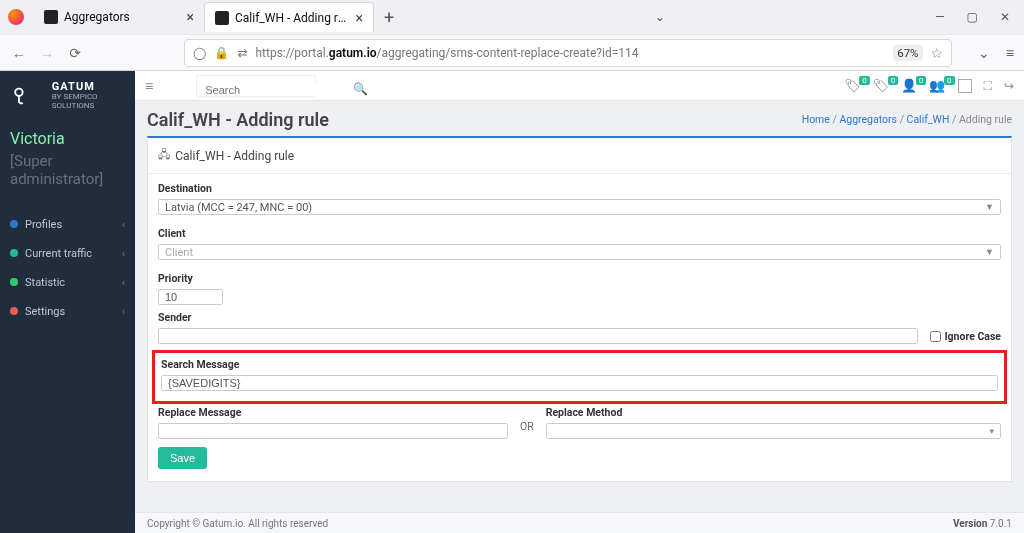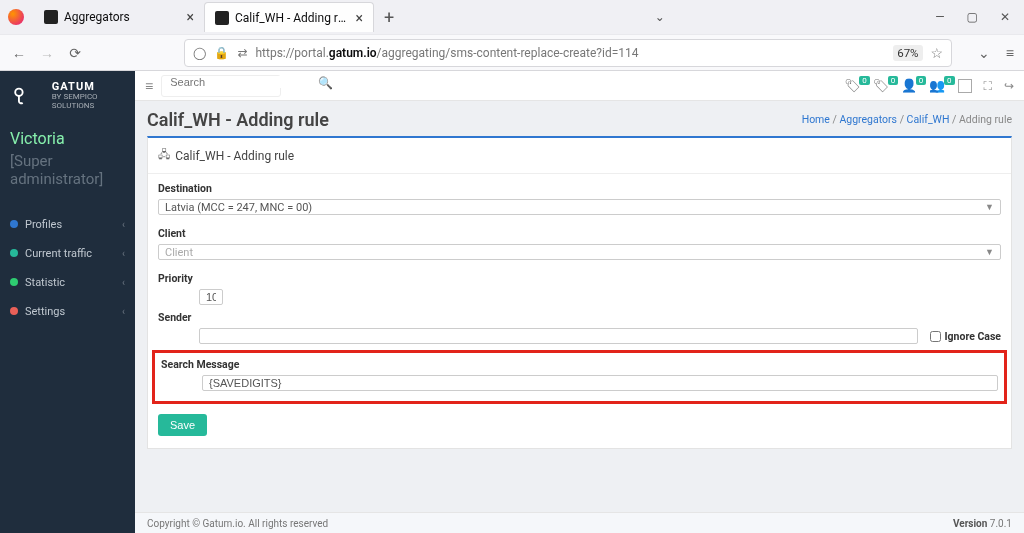--- a/index.html
+++ b/index.html
@@ -38,21 +38,21 @@
   .user { padding:8px 10px 4px; }
   .user .name { color:#86efac; font-size:16px; font-weight:400;}
   .user .role { color:#65727f; font-size:15px; margin-top:4px;}
   .menu { margin-top:18px;}
   .menu-item { display:flex; align-items:center; padding:8px 10px; font-size:11px; color:#c0c8d0; cursor:pointer; gap:7px;}
   .menu-item .dot { width:8px; height:8px; border-radius:50%; flex:none;}
   .menu-item .chev { margin-left:auto; color:#6b7682; font-size:10px;}
   .main { flex:1; background:#eef0f3; display:flex; flex-direction:column; }
   .topbar { height:30px; background:#fff; border-bottom:1px solid #e5e5e5; display:flex; align-items:center; padding:0 10px; gap:8px;}
   .hamb { color:#888; font-size:14px; cursor:pointer;}
-  .search-wrap { display:flex; align-items:flex-start; gap:6px; border:1px solid #eee; border-radius:3px; background:#fff; height:22px; padding:0 8px; width:120px;}
+  .search-wrap { display:flex; align-items:flex-end; gap:6px; border:1px solid #eee; border-radius:3px; background:#fff; height:22px; padding:0 8px; width:120px;margin-left:35px;}
   .search-wrap input { border:none; outline:none; font-size:11px; flex:1;}
   .top-right { margin-left:auto; display:flex; align-items:center; gap:12px;}
   .tag-ic { position:relative; font-size:13px; color:#777; cursor:pointer;}
   .tag-ic .badge { position:absolute; top:-2px; right:-9px; background:#26b99a; color:#fff; font-size:8px; border-radius:2px; padding:0 3px;}
   .sq-ic { width:14px; height:14px; border:1px solid #aaa; display:inline-block; cursor:pointer;}
   .content { padding:8px 12px; flex:1; overflow:auto;}
   .page-head { display:flex; align-items:center;}
   .page-title { font-size:18px; font-weight:600; color:#444; }
   .crumbs { margin-left:auto; font-size:10.5px; color:#888;}
   .crumbs a { color:#2f77d0; text-decoration:none;}
@@ -62,21 +62,21 @@
   .panel-body { padding:8px 10px 12px;}
   .row { display:flex; gap:12px; margin-bottom:6px;flex-direction:column;}
   .fld { display:flex; flex-direction:column; }
   .fld.flex1 { flex:1;}
   .fld-label { font-size:10.5px; font-weight:700; color:#333; margin-bottom:4px;}
   .select, .input { height:16px; border:1px solid #ccc; border-radius:2px; background:#fff; font-size:11px; padding:0 6px; color:#555;}
   .select { display:flex; align-items:center; justify-content:space-between; cursor:pointer;}
   .select span.val { color:#555;}
   .select span.ph { color:#aaa;}
   .select .dd { color:#888; font-size:9px;}
-  input.input { outline:none;margin-left:41px; }
+  input.input { outline:none; }
   .sender-row { display:flex; align-items:center; gap:12px;}
   .sender-row .input { flex:1;}
   .chk { display:flex; align-items:center; gap:4px; font-size:10.5px; font-weight:700;}
   .chk input { width:11px; height:11px;}
   .hl-search { border:3px solid #e2231a; padding:5px 6px 10px; margin:2px -6px 2px -6px;}
   .row3 { display:flex; gap:12px; align-items:flex-end; margin-top:2px;}
   .row3 .fld { width:350px;}
   .row3 .or { font-size:10.5px; color:#666; padding-bottom:6px;}
   .save-btn { background:#26b99a; color:#fff; border:none; border-radius:3px; padding:5px 12px; font-size:11px; cursor:pointer; margin-top:8px;}
   .footer { height:22px; border-top:1px solid #e5e5e5; background:#f5f7fa; display:flex; align-items:center; padding:0 12px; font-size:10px; color:#777;}
@@ -230,20 +230,34 @@
             </div>
           </div>
 
           <div class="hl-search">
             <div class="fld flex1">
               <span class="fld-label">Search Message</span>
               <input class="input" value="{SAVEDIGITS}" style="">
             </div>
           </div>
 
+          <div class="row3">
+            <div class="fld">
+              <span class="fld-label">Replace Message</span>
+              <input class="input" style="">
+            </div>
+            <span class="or">OR</span>
+            <div class="fld" style="flex:1">
+              <span class="fld-label">Replace Method</span>
+              <div class="select">
+                <span class="val"></span>
+                <span class="dd">▾</span>
+              </div>
+            </div>
+          </div>
 
           <button class="save-btn">Save</button>
         </div>
       </div>
     </div>
 
     <div class="footer">
       <span>Copyright © Gatum.io. All rights reserved</span>
       <span class="ver"><b>Version </b><span>7.0.1</span></span>
     </div>

